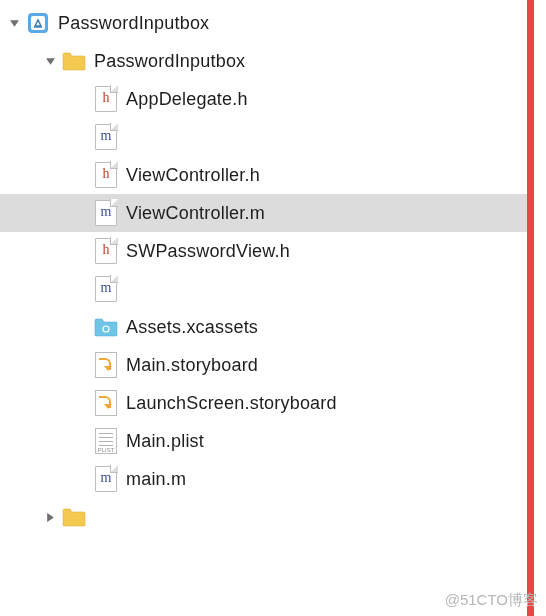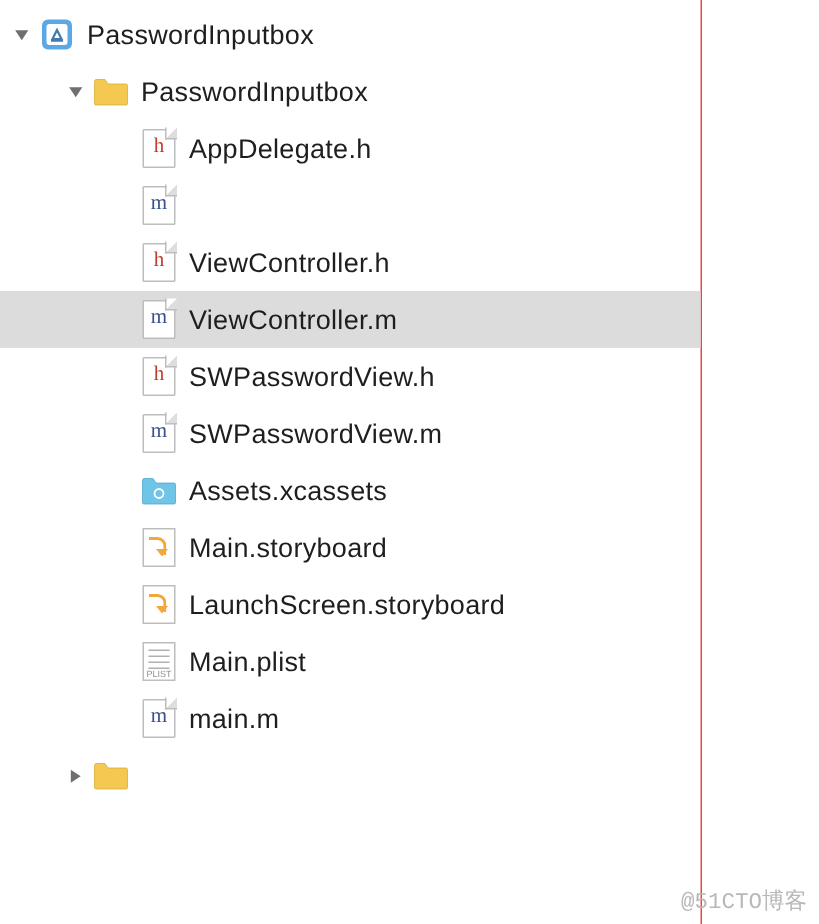--- a/index.html
+++ b/index.html
@@ -12,23 +12,23 @@
       font-size: 18px;
       background: #fff;
       width: 546px;
       height: 616px;
       position: relative;
       overflow: hidden;
       color: #1a1a1a;
     }
     .tree {
       padding-top: 4px;
-      border-right: 1px solid #ef4444;
+      border-right: 7px solid #ef4444;
       height: 100%;
-      width: 468px;
+      width: 534px;
     }
     .row {
       display: flex;
       align-items: center;
       height: 38px;
       width: 100%;
       cursor: default;
       white-space: nowrap;
     }
     .row.selected {
@@ -61,21 +61,21 @@
       font-size: 18px;
       color: #1e1e1e;
       letter-spacing: 0.2px;
     }
     .watermark {
       position: absolute;
       right: 8px;
       bottom: 6px;
       font-size: 15px;
       color: #b8b8b8;
-      font-family: Liberation Mono, monospace;
+      font-family: Liberation Sans, sans-serif;
     }
     
     .file-icon {
       width: 22px;
       height: 26px;
       position: relative;
     }
     .file-icon .page {
       position: absolute;
       inset: 0;
@@ -254,21 +254,20 @@
   </div>
 
   <div class="row indent-2">
     <span class="icon-wrap">
       <span class="file-icon">
           <span class="page"></span>
           <span class="corner"></span>
           <span class="letter m">m</span>
         </span>
     </span>
-    <span class="label">SWPasswordView.m</span>
   </div>
 
   <div class="row indent-2">
     <span class="icon-wrap">
       <svg width="24" height="20" viewBox="0 0 24 20">
         <path d="M1 4 L1 18 Q1 19 2 19 L22 19 Q23 19 23 18 L23 6 Q23 5 22 5 L10 5 L8 2 L2 2 Q1 2 1 4 Z" fill="#6fc5e8" stroke="#4aa4cc" stroke-width="0.5"></path>
         <circle cx="12" cy="12" r="3" fill="none" stroke="#fff" stroke-width="1.2"></circle>
       </svg>
     </span>
     <span class="label">Assets.xcassets</span>

